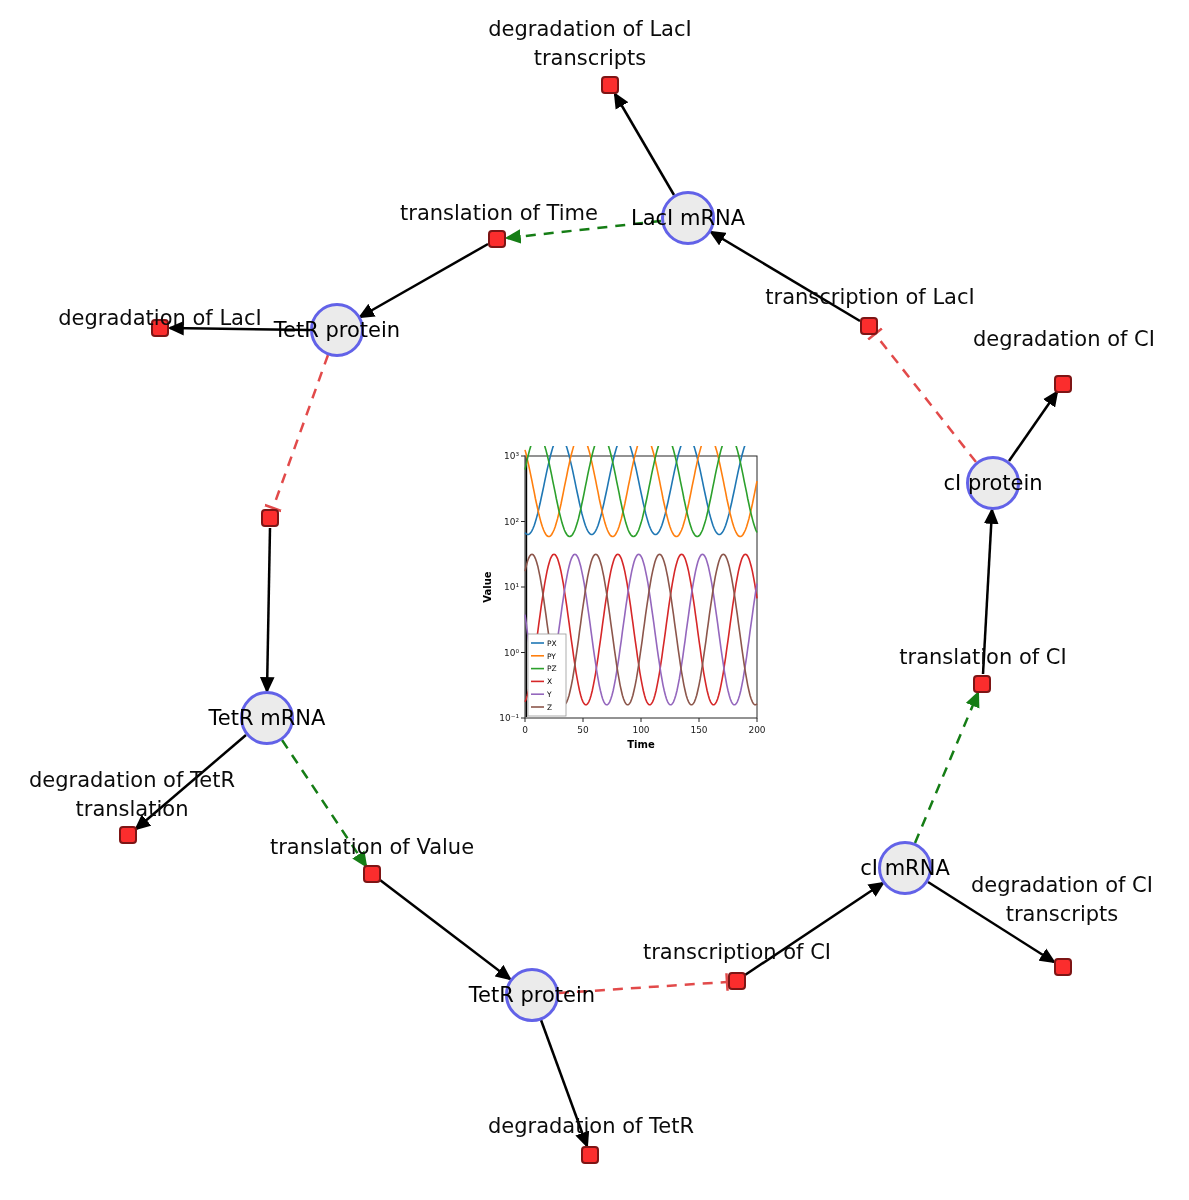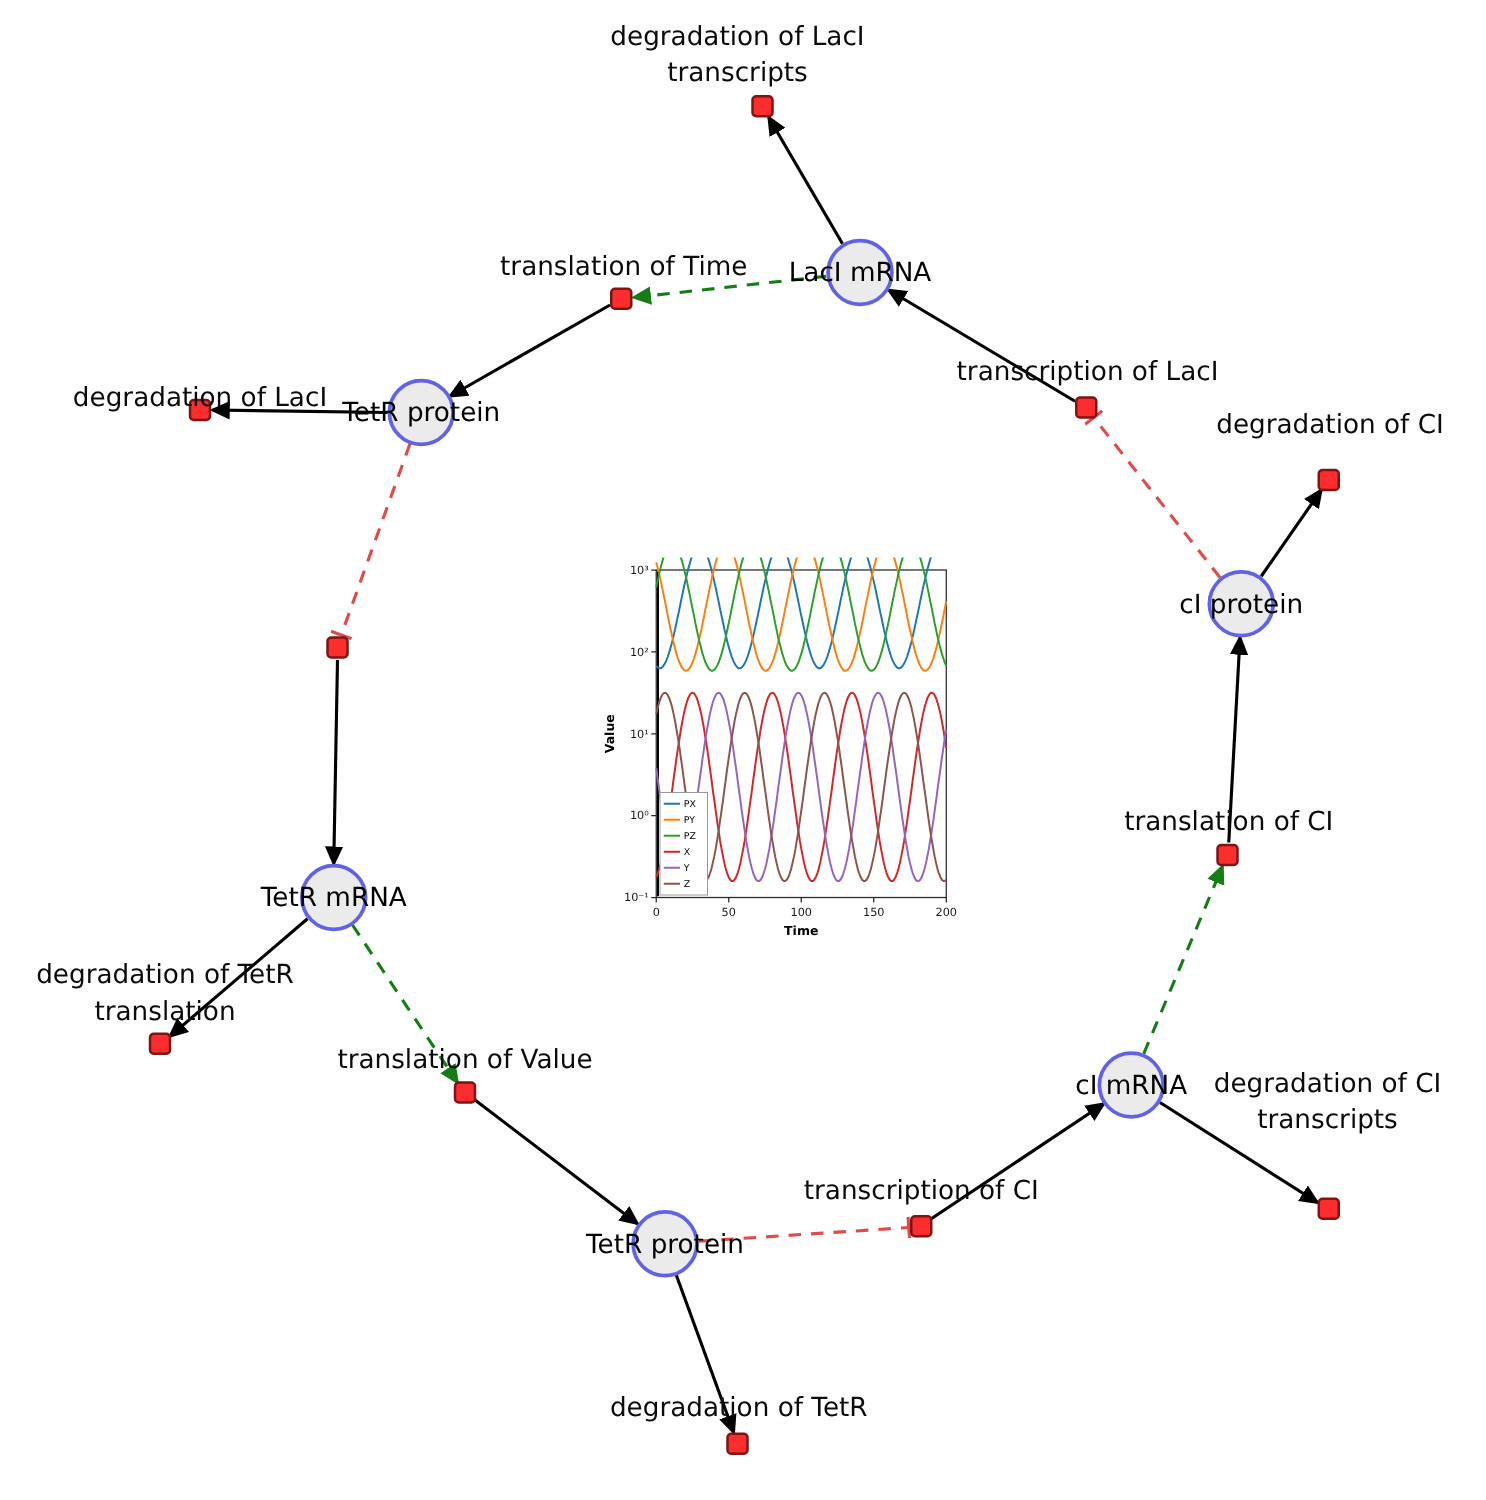--- a/index.html
+++ b/index.html
@@ -101,21 +101,21 @@
   <div class="rx-square" style="left:119px;top:826px"></div>
   <div class="rx-label wrap" style="left:132px;top:795px">degradation of TetR translation</div>
 
   <div class="rx-square" style="left:363px;top:865px"></div>
   <div class="rx-label" style="left:372px;top:847px">translation of Value</div>
 
   <div class="rx-square" style="left:728px;top:972px"></div>
   <div class="rx-label" style="left:737px;top:952px">transcription of CI</div>
 
   <div class="rx-square" style="left:1054px;top:958px"></div>
-  <div class="rx-label wrap" style="left:1062px;top:882px">degradation of CI transcripts</div>
+  <div class="rx-label wrap" style="left:1062px;top:900px">degradation of CI transcripts</div>
 
   <div class="rx-square" style="left:581px;top:1146px"></div>
   <div class="rx-label" style="left:591px;top:1126px">degradation of TetR</div>
 
   <div class="chart-box">
     <svg id="chart-plot" width="290" height="316">
         <rect x="46" y="10" width="232" height="262" fill="#fff" stroke="#262626" stroke-width="1"></rect>
         <line x1="46" y1="272" x2="42" y2="272" stroke="#262626" stroke-width="1"></line>
         <text x="40" y="275" text-anchor="end" font-size="9" fill="#1a1a1a">10⁻¹</text>
         <line x1="46" y1="206.5" x2="42" y2="206.5" stroke="#262626" stroke-width="1"></line>

